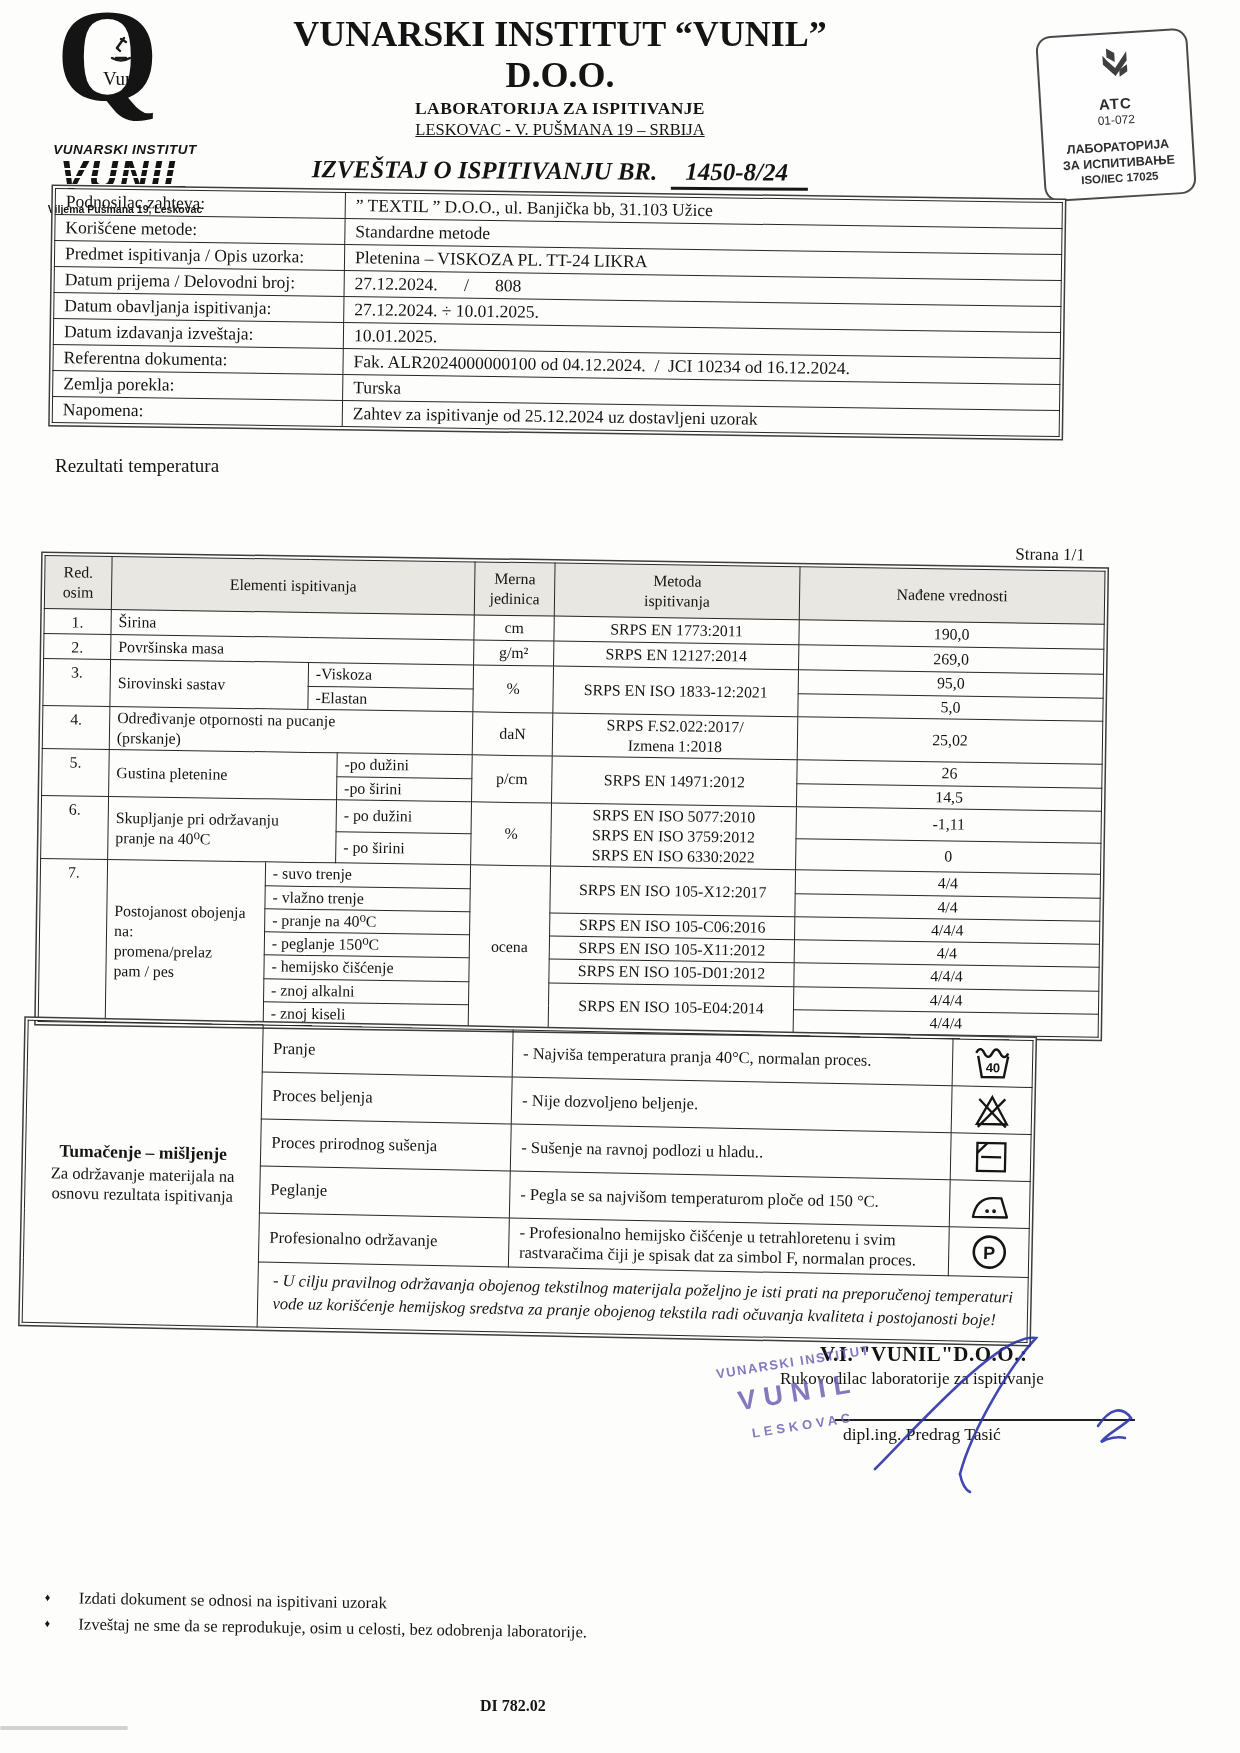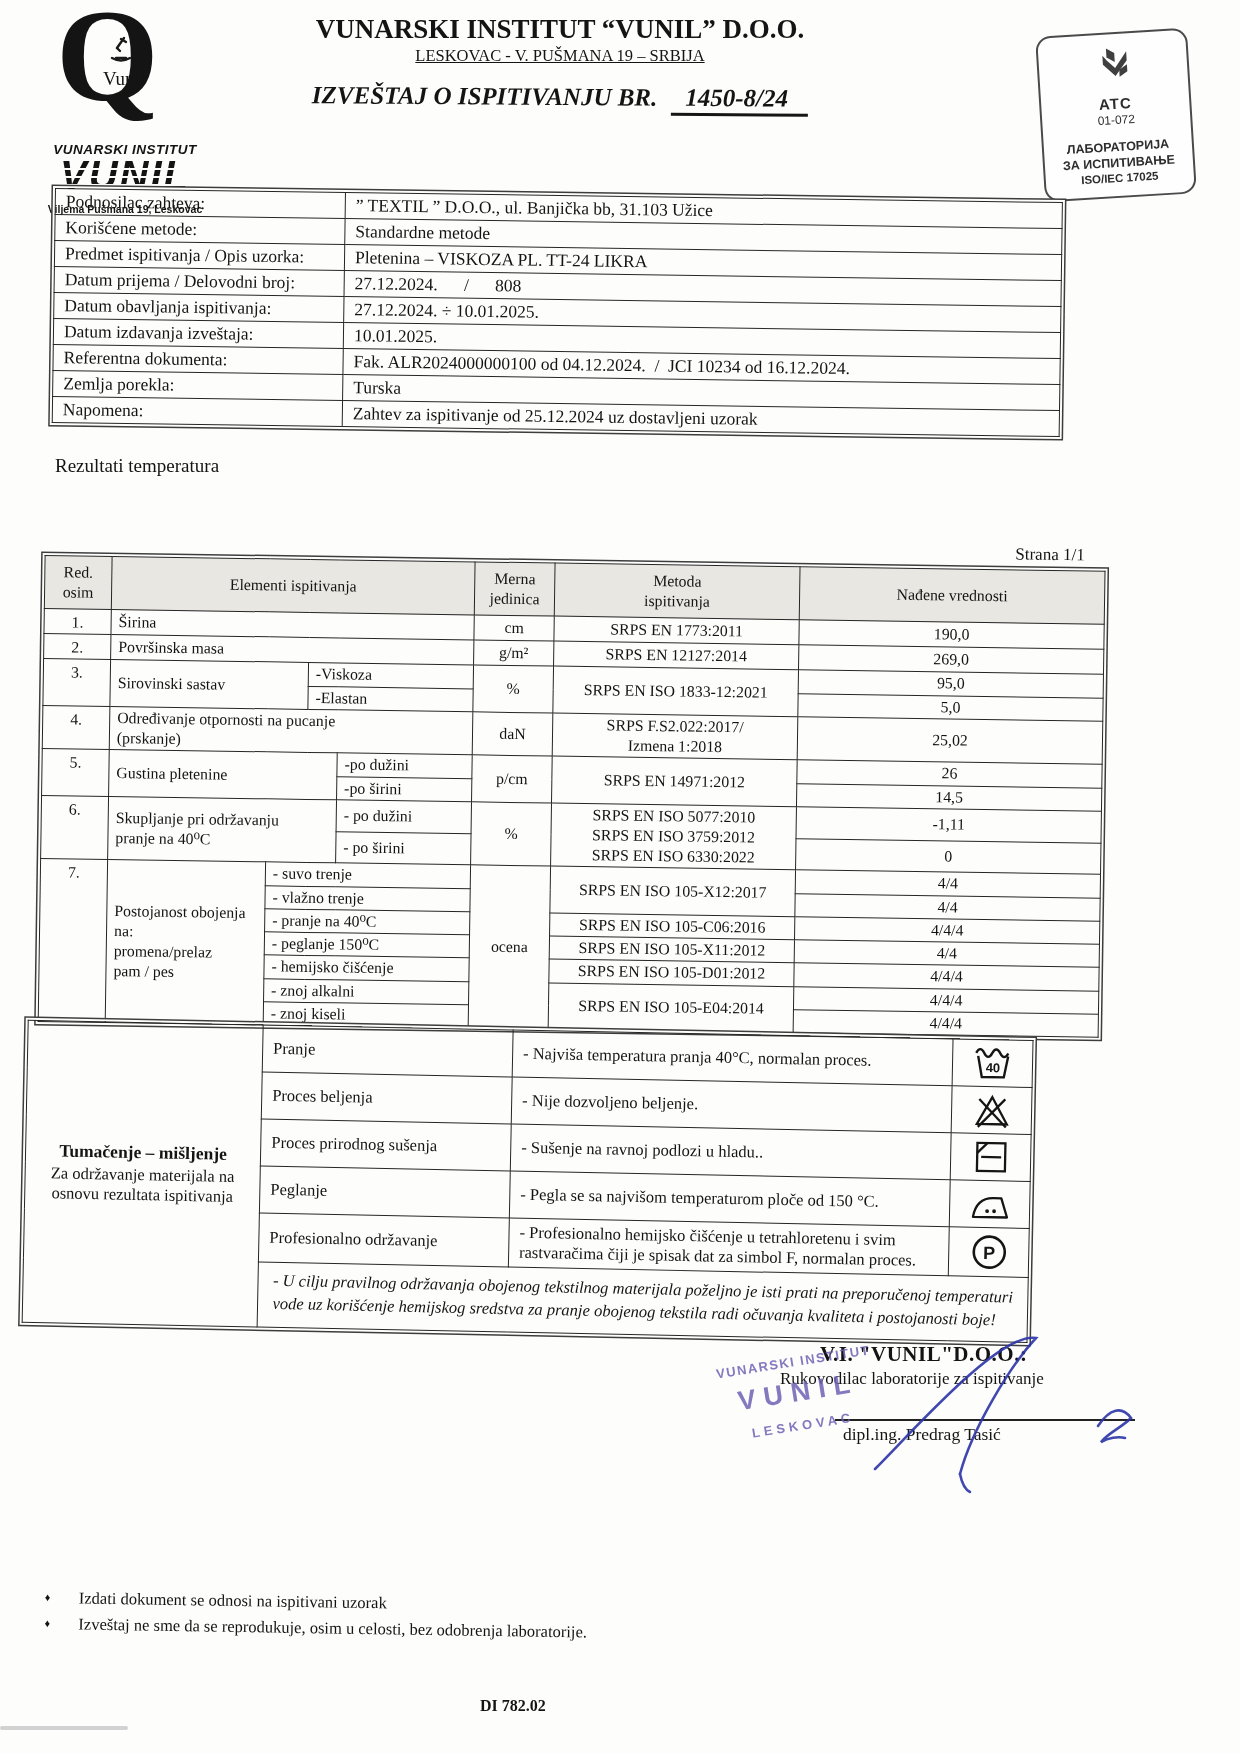--- a/index.html
+++ b/index.html
@@ -16,21 +16,21 @@
   .q-wrap{position:relative; width:150px; height:128px; margin:0 auto;}
   .q-glyph{position:absolute; left:6px; top:-22px; font-size:132px; font-weight:bold; line-height:1;}
   .q-scope{position:absolute; left:58px; top:24px;}
   .q-vunil{position:absolute; left:36px; top:56px; width:76px; text-align:center; font-size:19px;}
   .logo-line1{font-family:"Liberation Sans",sans-serif; font-style:italic; font-weight:bold; font-size:13.5px; letter-spacing:.5px; margin-top:2px;}
   .logo-vunil-wrap{position:relative; display:inline-block; margin-top:-2px;}
   .logo-vunil{font-family:"Liberation Sans",sans-serif; font-style:italic; font-weight:900; font-size:40px; letter-spacing:2px; line-height:1;}
   .stripe{position:absolute; left:-4px; right:-4px; height:2px; background:#fdfdfc;}
   .logo-line3{font-family:"Liberation Sans",sans-serif; font-weight:bold; font-size:10.5px; margin-top:8px;}
   .head-center{text-align:center; padding-right:170px; padding-top:4px;}
-  .h-name{font-size:27px; font-weight:bold; line-height:1.15;}
+  .h-name{font-size:36px; font-weight:bold; line-height:1.15;}
   .h-lab{font-size:17.5px; font-weight:bold; letter-spacing:.4px; margin-top:1px;}
   .h-addr{font-size:16.5px; margin-top:1px;text-decoration:underline;}
   .h-tel{font-size:16.5px; margin-top:1px;}
   .title-row{margin-top:17px; font-style:italic; font-weight:bold; font-size:25px; transform:rotate(.4deg);}
   .report-no{display:inline-block; border-bottom:3px solid #161616; padding:0 20px 1px 14px; margin-left:14px;}
   .badge-col{padding-top:22px;}
   .badge{width:132px; border:2px solid #4a4a4a; border-radius:15px; padding:12px 8px 12px; transform:rotate(-3.5deg);
          font-family:"Liberation Sans","DejaVu Sans",sans-serif; text-align:center; color:#2d2d2d; background:#fefefe;}
   .badge-num{font-size:12px; margin-top:1px;}
   .badge-atc{font-weight:bold; font-size:15px; letter-spacing:1px; margin-top:3px;}
@@ -115,20 +115,21 @@
         <div class="logo-vunil">VUNIL</div>
         <div class="stripe" style="top:32%"></div>
         <div class="stripe" style="top:52%"></div>
         <div class="stripe" style="top:72%"></div>
       </div>
       <div class="logo-line3">Viljema Pušmana 19, Leskovac</div>
     </div>
 
     <div class="head-center">
       <div class="h-name">VUNARSKI INSTITUT “VUNIL” D.O.O.</div>
+      <div class="h-lab">LABORATORIJA ZA ISPITIVANJE</div>
       <div class="h-addr">LESKOVAC - V. PUŠMANA 19 – SRBIJA</div>
       <div class="title-row">
         <span>IZVEŠTAJ O ISPITIVANJU BR.</span><span class="report-no">1450-8/24</span>
       </div>
     </div>
 
     <div class="badge-col">
       <div class="badge">
         <svg width="40" height="42" viewBox="0 0 40 42">
           <g fill="#3f3f3f">

